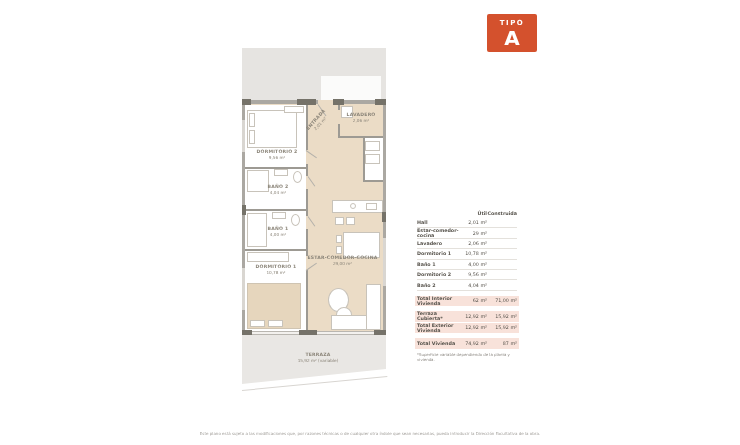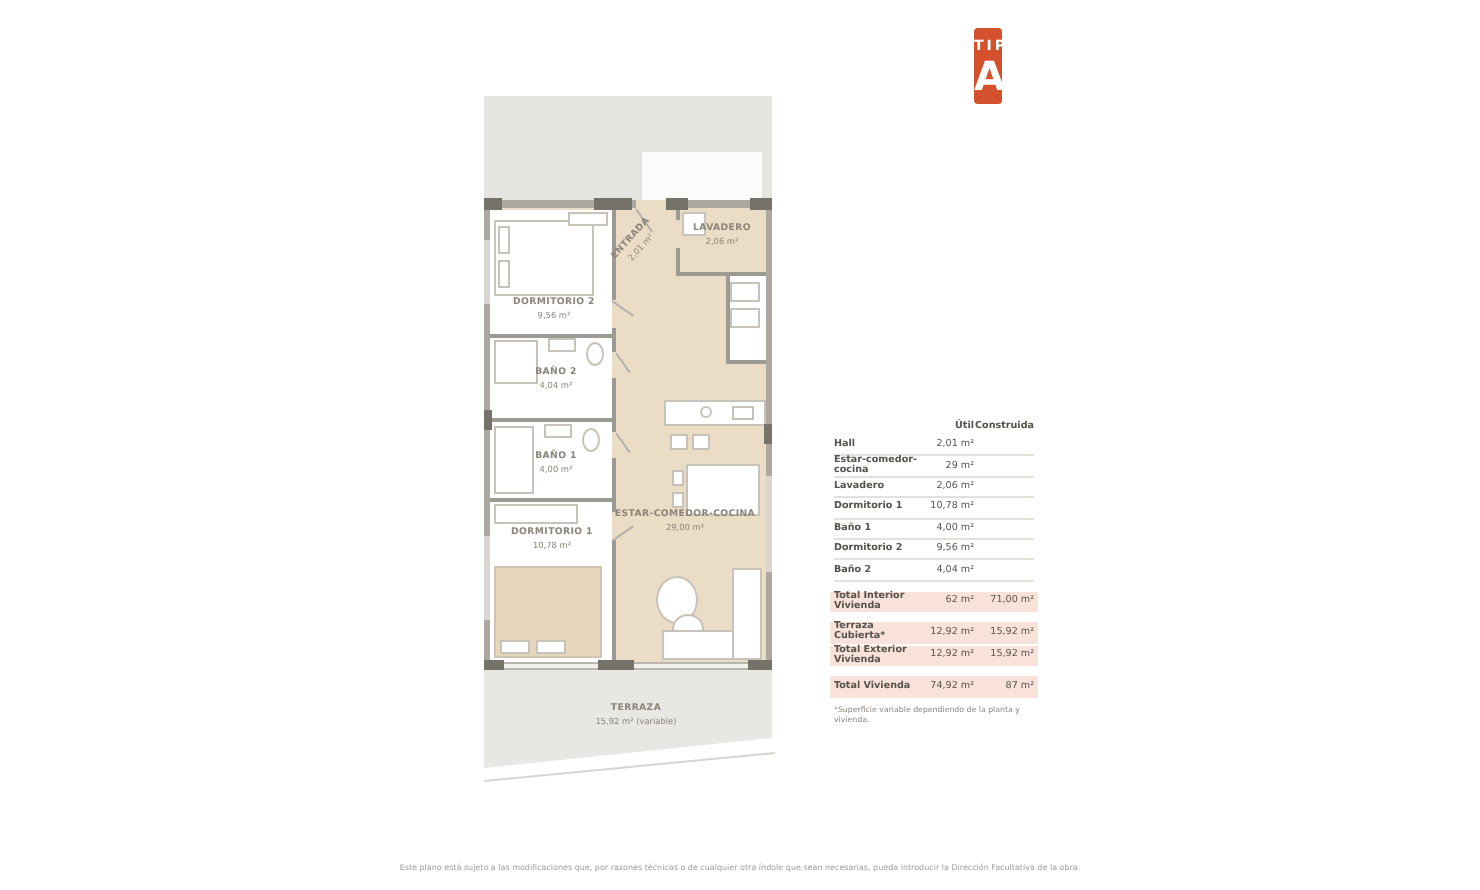--- a/index.html
+++ b/index.html
@@ -21,21 +21,21 @@
   .doorleaf{background:#b3b0aa;height:1px;transform-origin:left center;}
   
   .furn{background:#ffffff;border:0.6px solid #c8c3ba;box-sizing:border-box;}
   .furn-beige{background:#e6d6bd;border:0.6px solid #cfc4b2;box-sizing:border-box;}
   .round{border-radius:50%;}
   
   .room-label{color:#8b8579;text-align:center;line-height:1.25;}
   .room-label .rname{font-size:4.6px;font-weight:bold;letter-spacing:.2px;white-space:nowrap;}
   .room-label .rarea{font-size:4.2px;white-space:nowrap;}
   
-  #type-badge{width:14px;height:38px;border-radius:2px;color:#fff;text-align:center;}
+  #type-badge{width:50px;height:38px;border-radius:2px;color:#fff;text-align:center;}
   #type-badge .b-small{font-size:7px;letter-spacing:1.5px;margin-top:5px;font-weight:600;}
   #type-badge .b-big{font-size:20px;font-weight:bold;line-height:1;margin-top:1px;}
   
   #areas-table{width:100px;font-size:4.8px;color:#57534c;}
   .t-header{display:flex;height:9px;align-items:center;font-weight:bold;}
   .t-row{display:flex;height:9.4px;align-items:center;border-bottom:0.5px solid #e4e1dc;}
   .t-row .t-label{font-weight:600;}
   .t-total{display:flex;height:10.5px;align-items:center;background:#f8e2da;padding:0 2px;margin:0 -2px;}
   .t-total .t-label{font-weight:bold;}
   .t-label{flex:1;text-align:left;}

